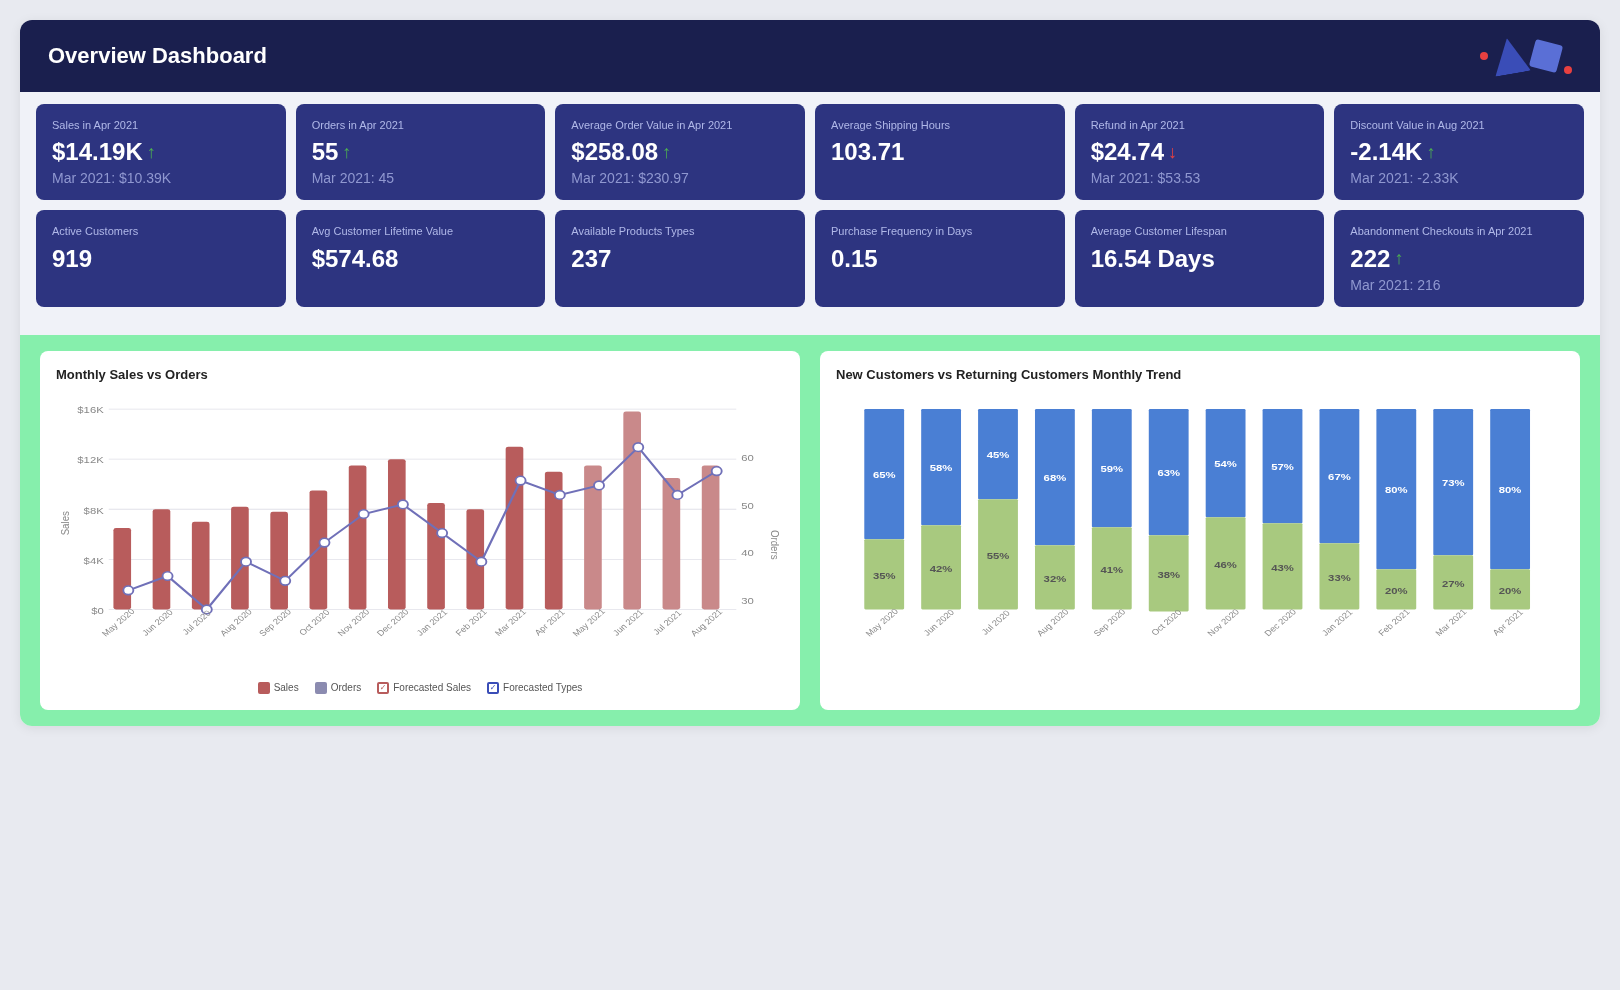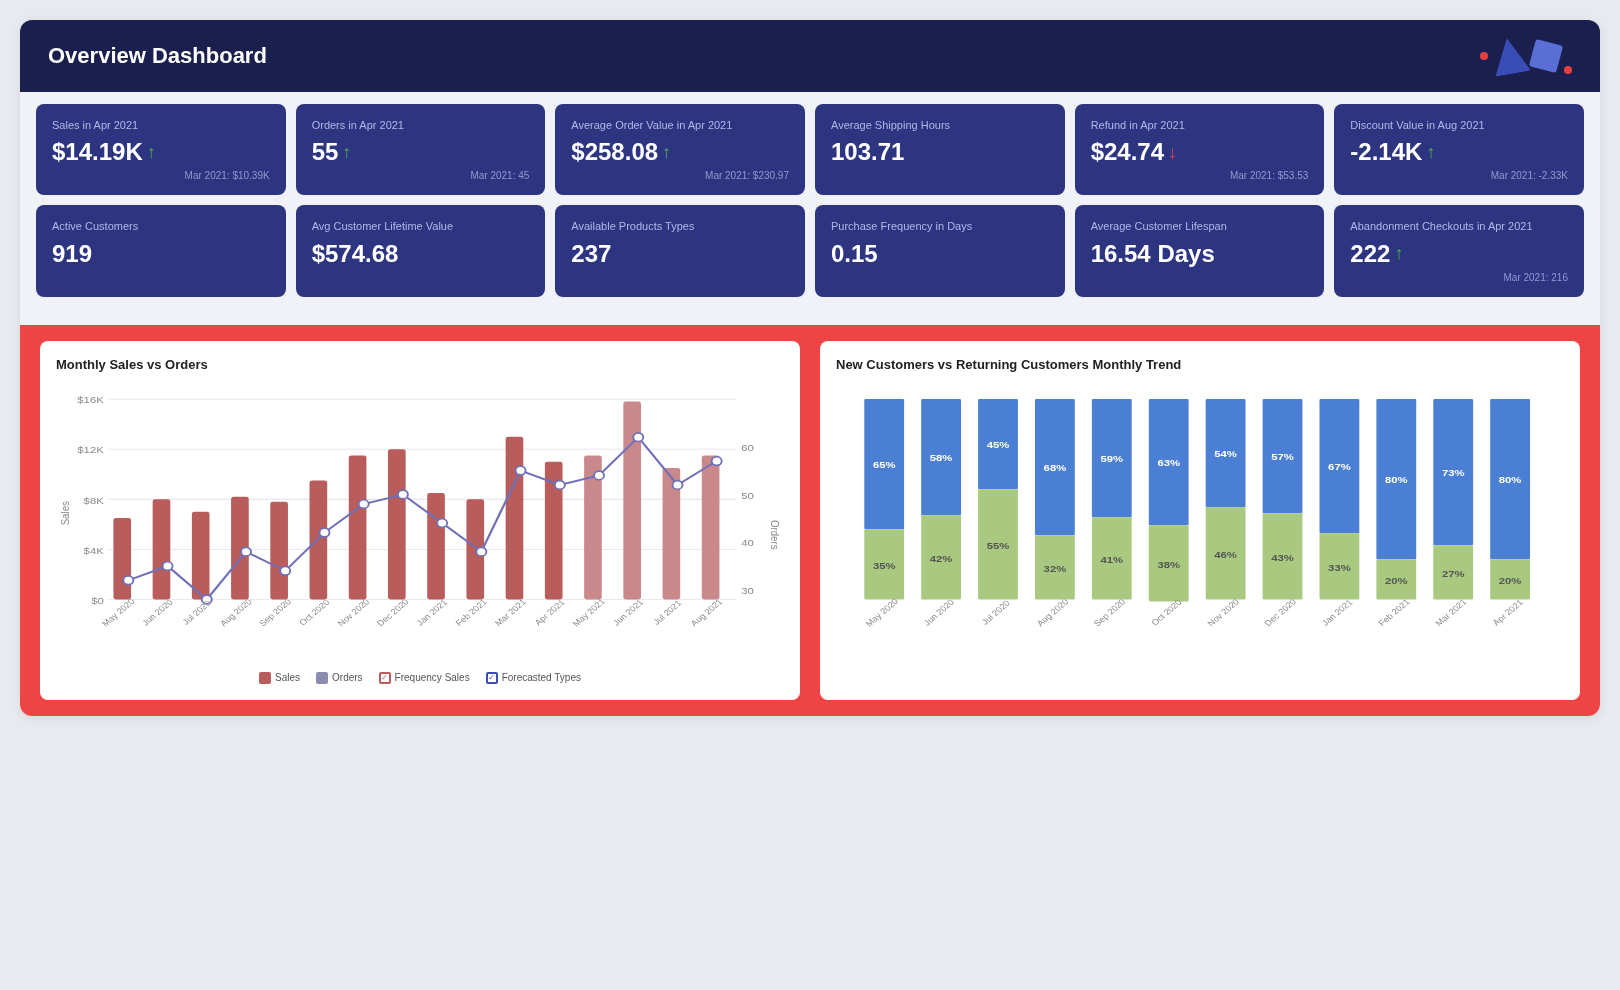--- a/index.html
+++ b/index.html
@@ -81,32 +81,31 @@
     }
     .kpi-value {
       font-size: 24px;
       font-weight: 700;
       color: #fff;
       display: flex;
       align-items: center;
       gap: 4px;
     }
     .kpi-sub {
-      font-size: 10px;
+      font-size: 14px;
       color: #9098d0;
       margin-top: 4px;
-      text-align: right;
     }
     .arrow-up { color: #4caf50; font-size: 18px; }
     .arrow-down { color: #e84040; font-size: 18px; }
     .charts-section {
       display: grid;
       grid-template-columns: 1fr 1fr;
       gap: 12px;
-      background: #ef4444;
+      background: #86efac;
       padding: 12px 16px;
     }
     .chart-container {
       background: #fff;
       border-radius: 8px;
       padding: 16px;
       margin: 4px;
     }
     .chart-title {
       font-size: 13px;
@@ -334,21 +333,21 @@
           <div class="legend-item">
             <div class="legend-color" style="background: rgb(184, 92, 92);"></div>
             <span>Sales</span>
           </div>
           <div class="legend-item">
             <div class="legend-color" style="background: rgb(139, 139, 176);"></div>
             <span>Orders</span>
           </div>
           <div class="legend-item">
             <div class="legend-check" style="border-color: rgb(184, 92, 92); color: rgb(184, 92, 92);">✓</div>
-            <span>Frequency Sales</span>
+            <span>Forecasted Sales</span>
           </div>
           <div class="legend-item">
             <div class="legend-check" style="border-color: rgb(58, 77, 183); color: rgb(58, 77, 183);">✓</div>
             <span>Forecasted Types</span>
           </div>
         </div>
     </div>
 
     <div class="chart-container">
       <div class="chart-title">New Customers vs Returning Customers Monthly Trend</div>

